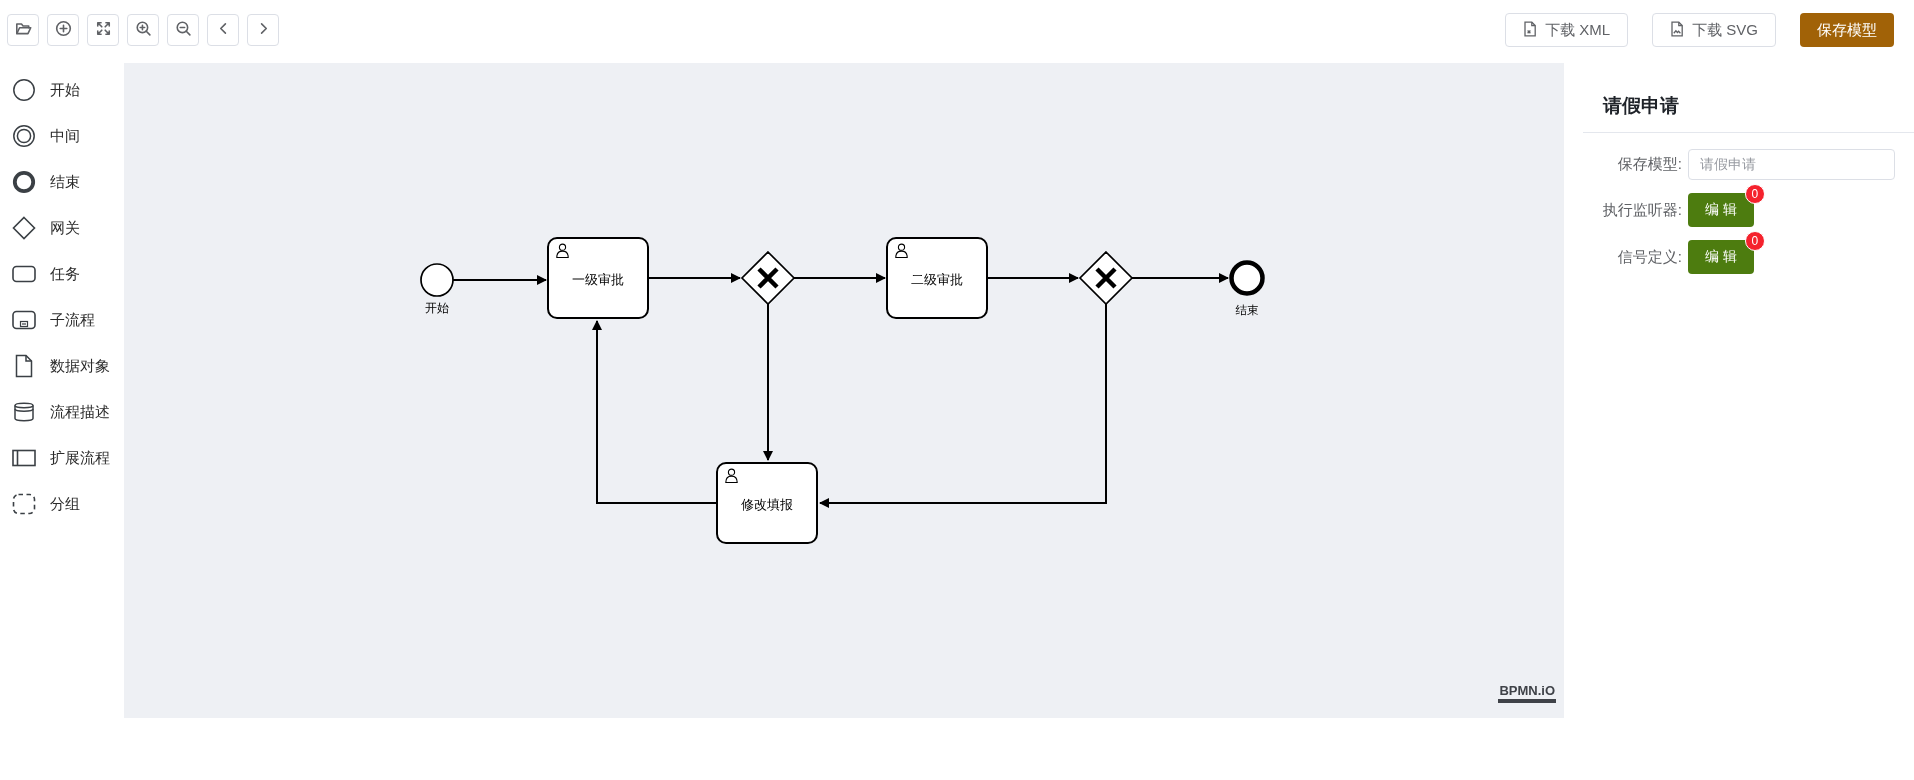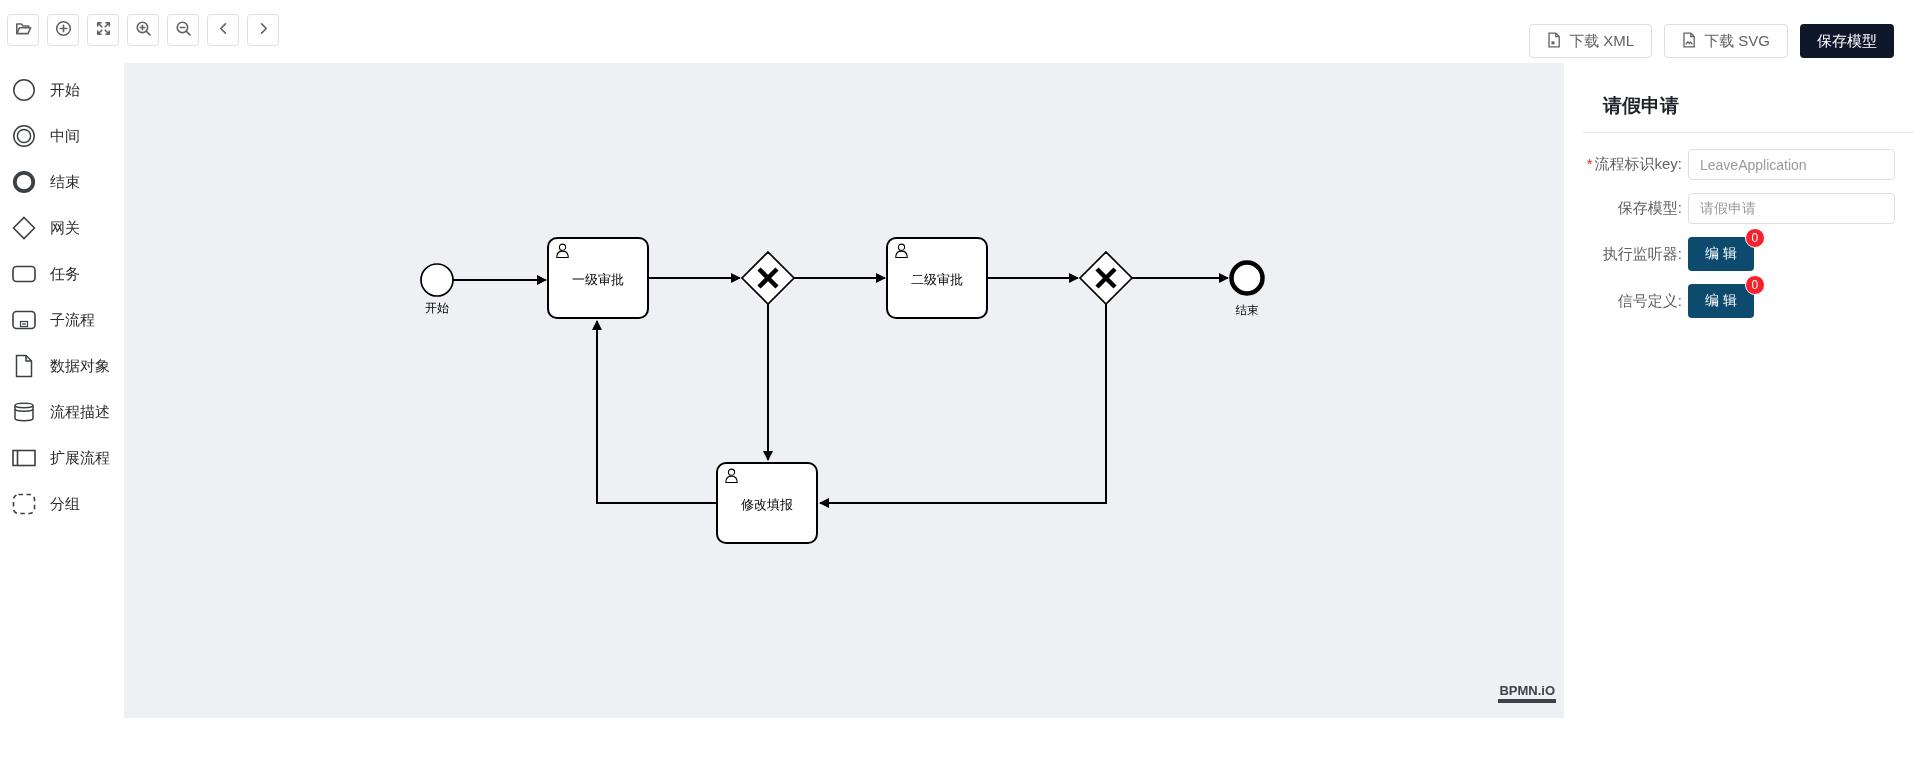--- a/index.html
+++ b/index.html
@@ -5,26 +5,26 @@
   * { box-sizing: border-box; margin: 0; padding: 0; }
   html,body { width:1914px; height:780px; background:#fff; font-family:"Liberation Sans",sans-serif; overflow:hidden; }
   .app { position:relative; width:1914px; height:780px; }
 
   
   .toolbar-left { position:absolute; top:14px; left:7px; display:flex; gap:8px; }
   .tool-btn { width:32px; height:32px; border:1px solid #dcdfe6; border-radius:4px; background:#fff;
               display:flex; align-items:center; justify-content:center; color:#606266; cursor:pointer; }
   .tool-btn svg { stroke:#606266; fill:none; stroke-width:1.5; stroke-linecap:round; stroke-linejoin:round; }
 
-  .toolbar-right { position:absolute; top:13px; right:20px; display:flex; gap:12px; align-items:center;margin-top:11px; }
+  .toolbar-right { position:absolute; top:13px; right:20px; display:flex; gap:24px; align-items:center; }
   .btn-outline { height:34px; padding:0 17px; border:1px solid #dcdfe6; border-radius:4px; background:#fff;
                  color:#606266; font-size:15px; display:flex; align-items:center; gap:8px; cursor:pointer;
                  font-family:"Liberation Sans",sans-serif; }
   .btn-outline svg { stroke:#606266; fill:none; stroke-width:1.3; }
-  .btn-primary { height:34px; padding:0 17px; border:none; border-radius:4px; background:#0f172a; color:#fff;
+  .btn-primary { height:34px; padding:0 17px; border:none; border-radius:4px; background:#a16207; color:#fff;
                  font-size:15px; cursor:pointer; font-family:"Liberation Sans",sans-serif; }
 
   
   .palette { position:absolute; left:0; top:63px; width:124px; padding-top:4px; background:#fff; }
   .palette-item { height:46px; display:flex; align-items:center; padding-left:10px; cursor:pointer; }
   .palette-icon { width:28px; height:26px; display:flex; align-items:center; justify-content:center; }
   .palette-icon svg { stroke:#3b4045; fill:none; }
   .palette-label { margin-left:12px; font-size:15px; color:#2b2b2b; }
 
   
@@ -38,21 +38,21 @@
   .panel-title { margin:21px 0 0 27px; font-size:19px; font-weight:bold; color:#1f2329; }
   .panel-divider { margin:13px 0 0 7px; border-bottom:1px solid #e4e7ed; }
   .panel-form { margin-top:16px; }
   .form-row { display:flex; align-items:center; margin-bottom:13px; min-height:31px; }
   .form-label { width:106px; flex-shrink:0; text-align:right; font-size:15px; color:#606266; }
   .form-label .req { color:#f5222d; margin-right:2px; }
   .form-input { margin-left:6px; width:207px; height:31px; border:1px solid #dcdfe6; border-radius:4px;
                 padding:0 11px; font-size:14px; color:#979aa1; background:#fff; outline:none;
                 font-family:"Liberation Sans",sans-serif; }
   .edit-wrap { position:relative; margin-left:6px; }
-  .edit-btn { background:#0c4a6e; color:#fff; border:none; border-radius:4px; padding:8px 17px;
+  .edit-btn { background:#4d7c0f; color:#fff; border:none; border-radius:4px; padding:8px 17px;
               font-size:14px; cursor:pointer; font-family:"Liberation Sans",sans-serif; }
   .badge { position:absolute; top:-9px; right:-11px; width:20px; height:20px; border-radius:50%;
            background:#f5222d; border:1px solid #fff; color:#fff; font-size:12px; line-height:18px;
            text-align:center; }
 
   
   .diagram text { font-family:"Liberation Sans",sans-serif; fill:#000; }
 </style>
 </head>
 <body>
@@ -283,24 +283,20 @@
 
     <a class="watermark">BPMN.iO</a>
   </div>
 
   <div class="panel">
     <div class="panel-title">请假申请</div>
     <div class="panel-divider"></div>
 
     <div class="panel-form">
 
-      <div class="form-row">
-        <div class="form-label"><span class="req">*</span><span>流程标识key:</span></div>
-        <input class="form-input" type="text" value="LeaveApplication" style="">
-      </div>
 
       <div class="form-row">
         <div class="form-label"><span>保存模型:</span></div>
         <input class="form-input" type="text" value="请假申请" style="">
       </div>
 
 
       <div class="form-row">
         <div class="form-label"><span>执行监听器:</span></div>
         <div class="edit-wrap">

